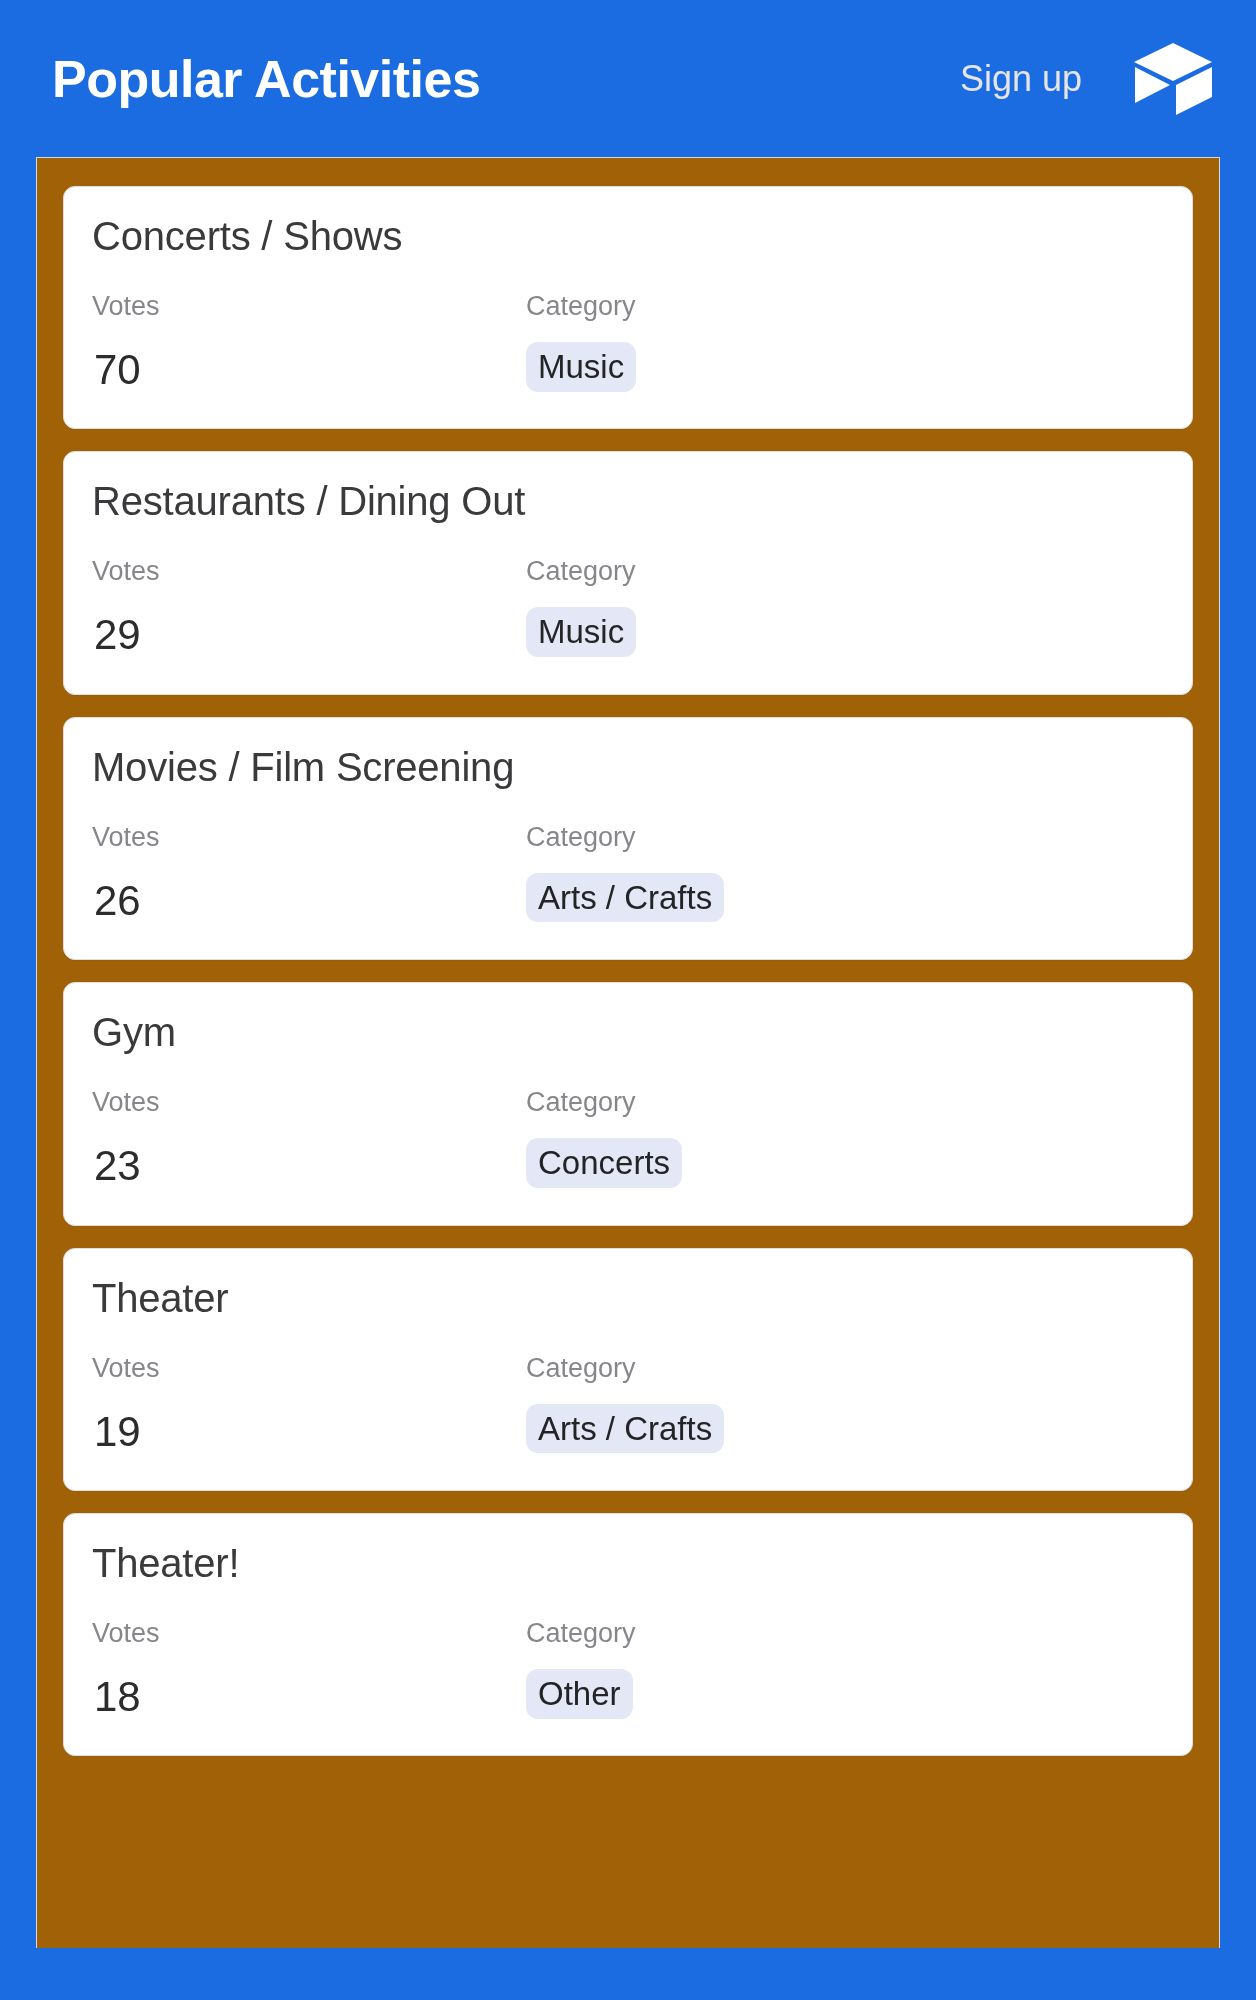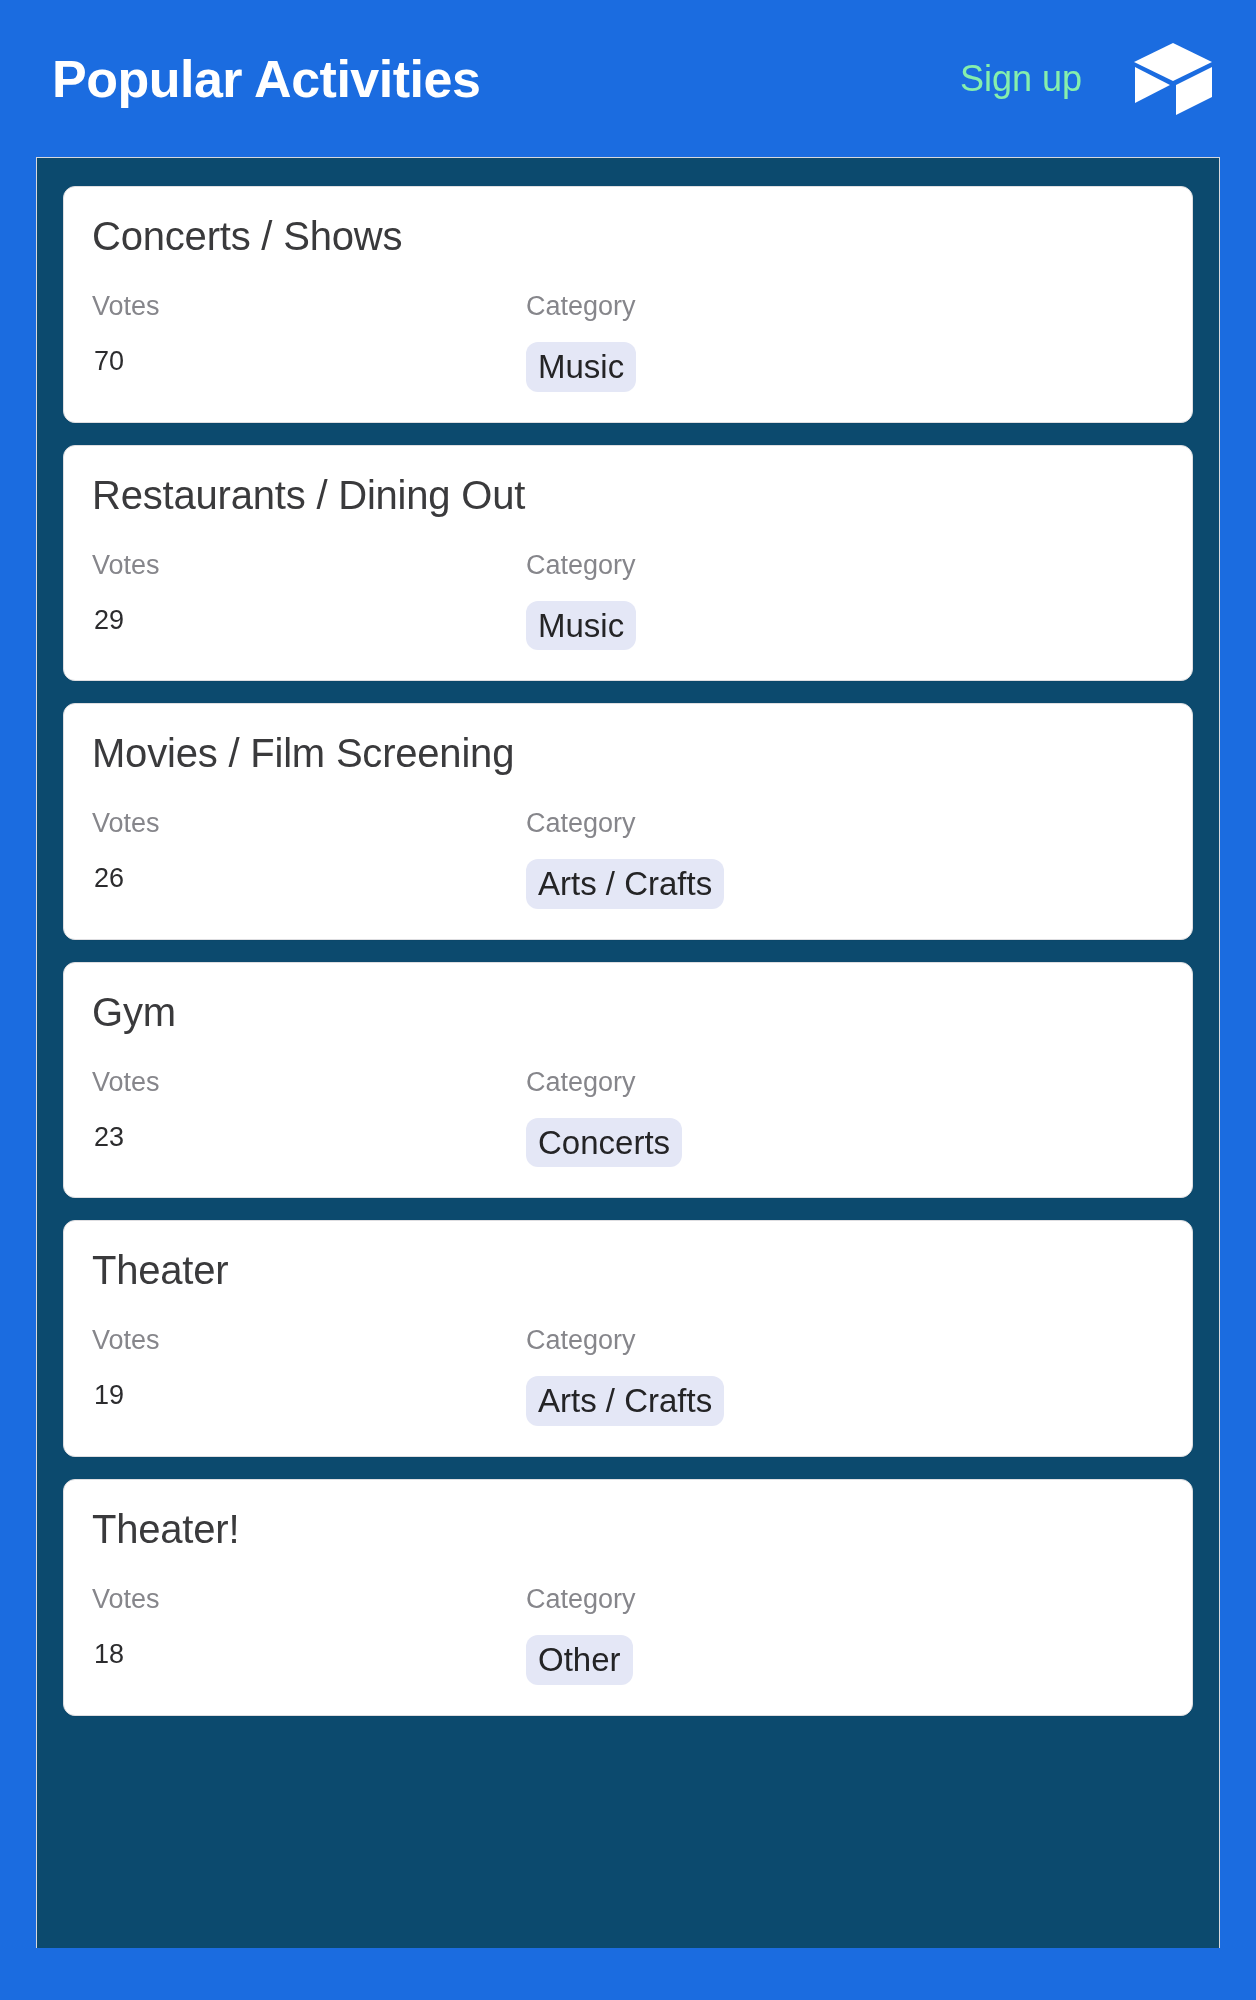--- a/index.html
+++ b/index.html
@@ -38,21 +38,21 @@
   .topbar-title {
     color: #ffffff;
     font-size: 52px;
     font-weight: 700;
     letter-spacing: -0.5px;
     line-height: 1;
     white-space: nowrap;
   }
   .topbar-spacer { flex: 1 1 auto; }
   .signup-link {
-    color: #86efac;
+    color: #e5e5e5;
     font-size: 36px;
     font-weight: 400;
     line-height: 1;
     white-space: nowrap;
     margin-right: 48px;
     cursor: pointer;
   }
   .brand-logo {
     width: 86px;
     height: 78px;
@@ -62,21 +62,21 @@
   }
 
   
   .panel-wrap {
     flex: 1 1 auto;
     padding: 0 36px 0 36px;
     box-sizing: border-box;
     min-height: 0;
   }
   .panel {
-    background: #0c4a6e;
+    background: #a16207;
     border: 1px solid #D8D8DC;
     border-bottom: none;
     height: 100%;
     box-sizing: border-box;
     padding: 28px 26px 0 26px;
     overflow: hidden;
   }
 
   
   .card {
@@ -111,21 +111,21 @@
   .field-category { flex: 1 1 auto; }
   .field-label {
     font-size: 27px;
     font-weight: 400;
     color: #86868B;
     line-height: 1;
     margin-bottom: 22px;
     white-space: nowrap;
   }
   .field-value {
-    font-size: 27px;
+    font-size: 42px;
     font-weight: 400;
     color: #2C2C2E;
     line-height: 1.2;
     padding: 3px 2px;
     white-space: nowrap;
   }
   .badge {
     display: inline-block;
     background: #E4E7F6;
     color: #242426;

